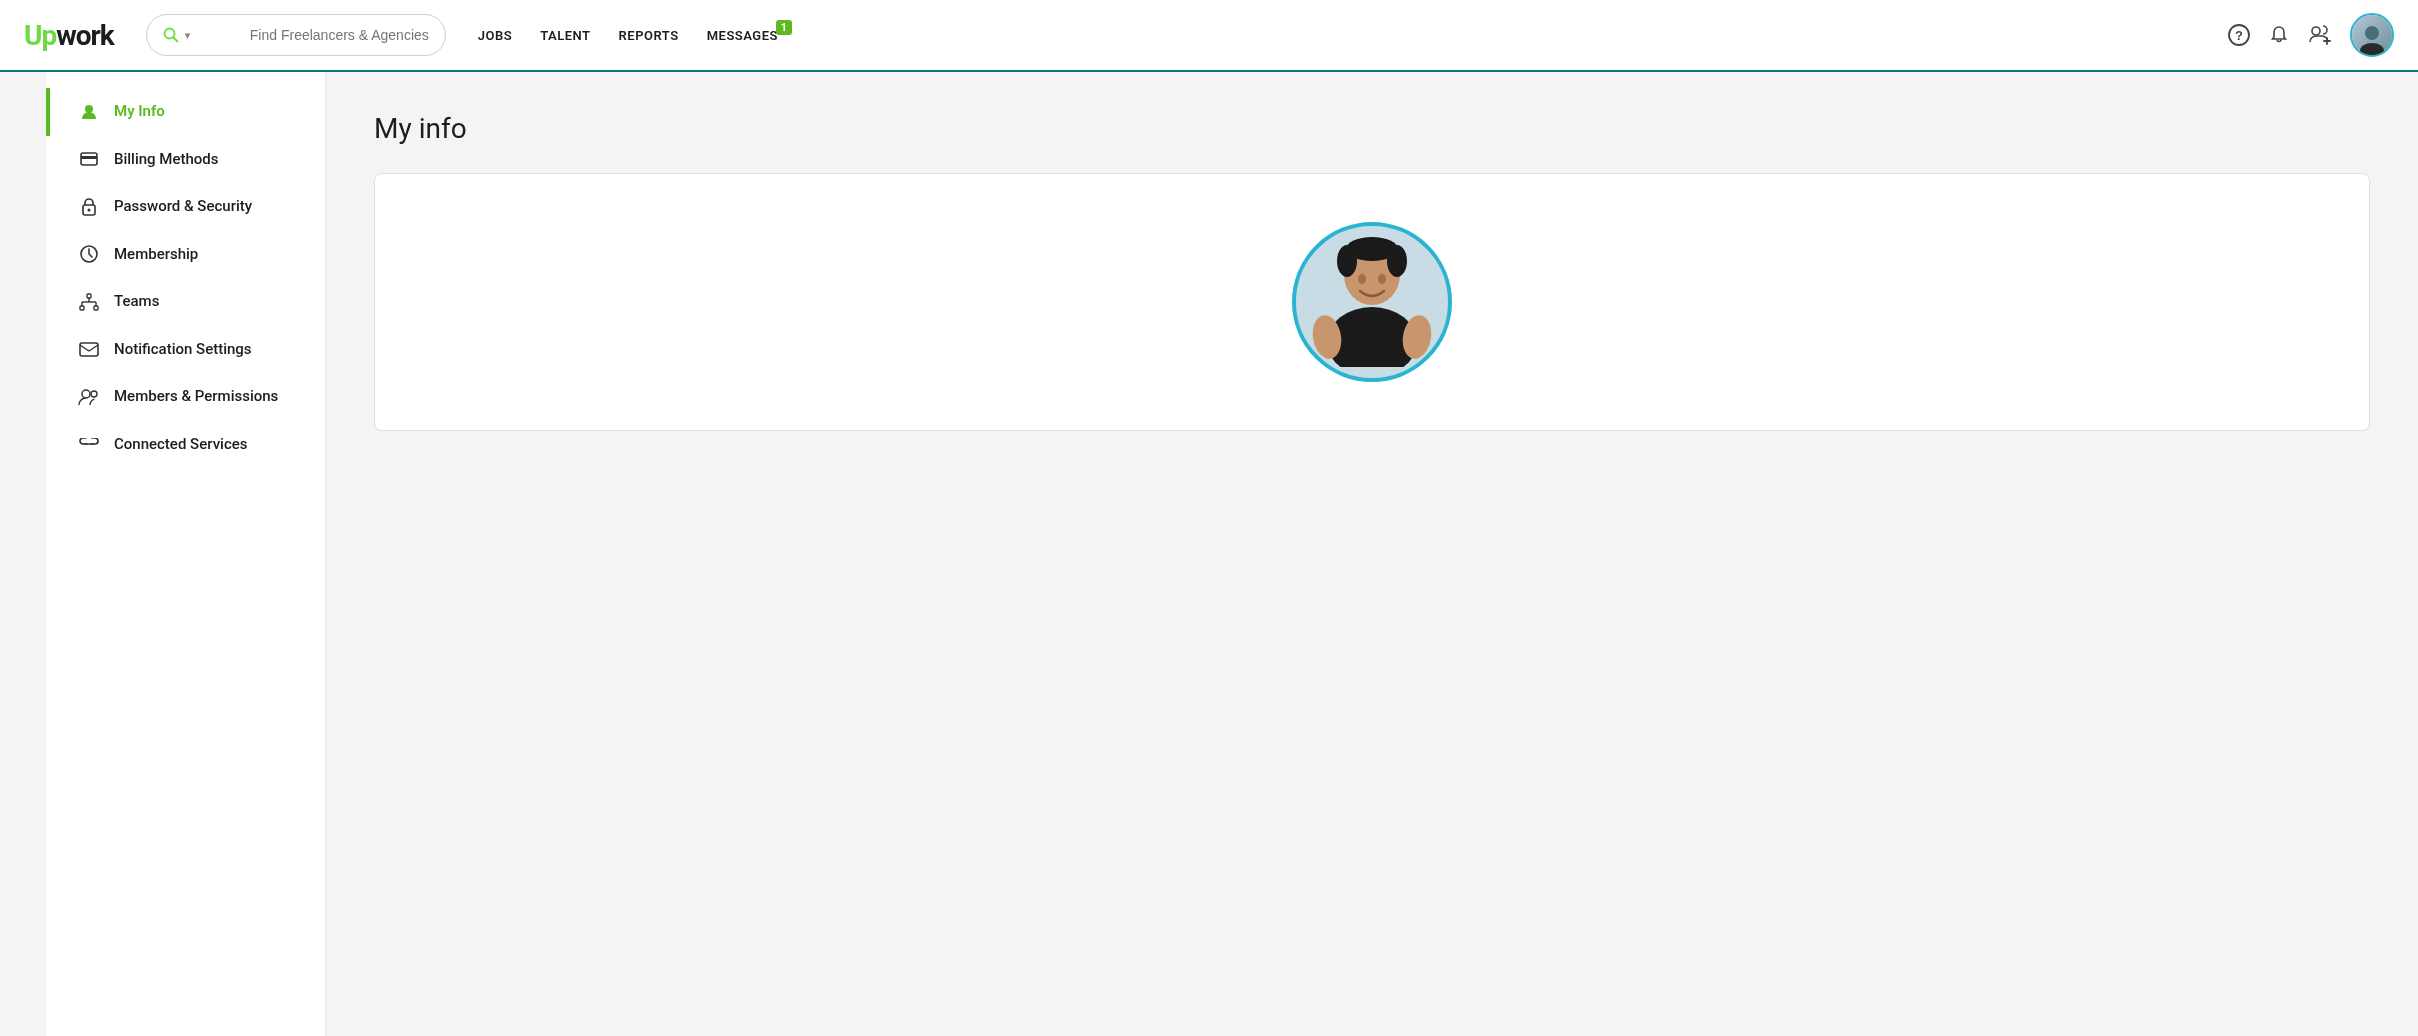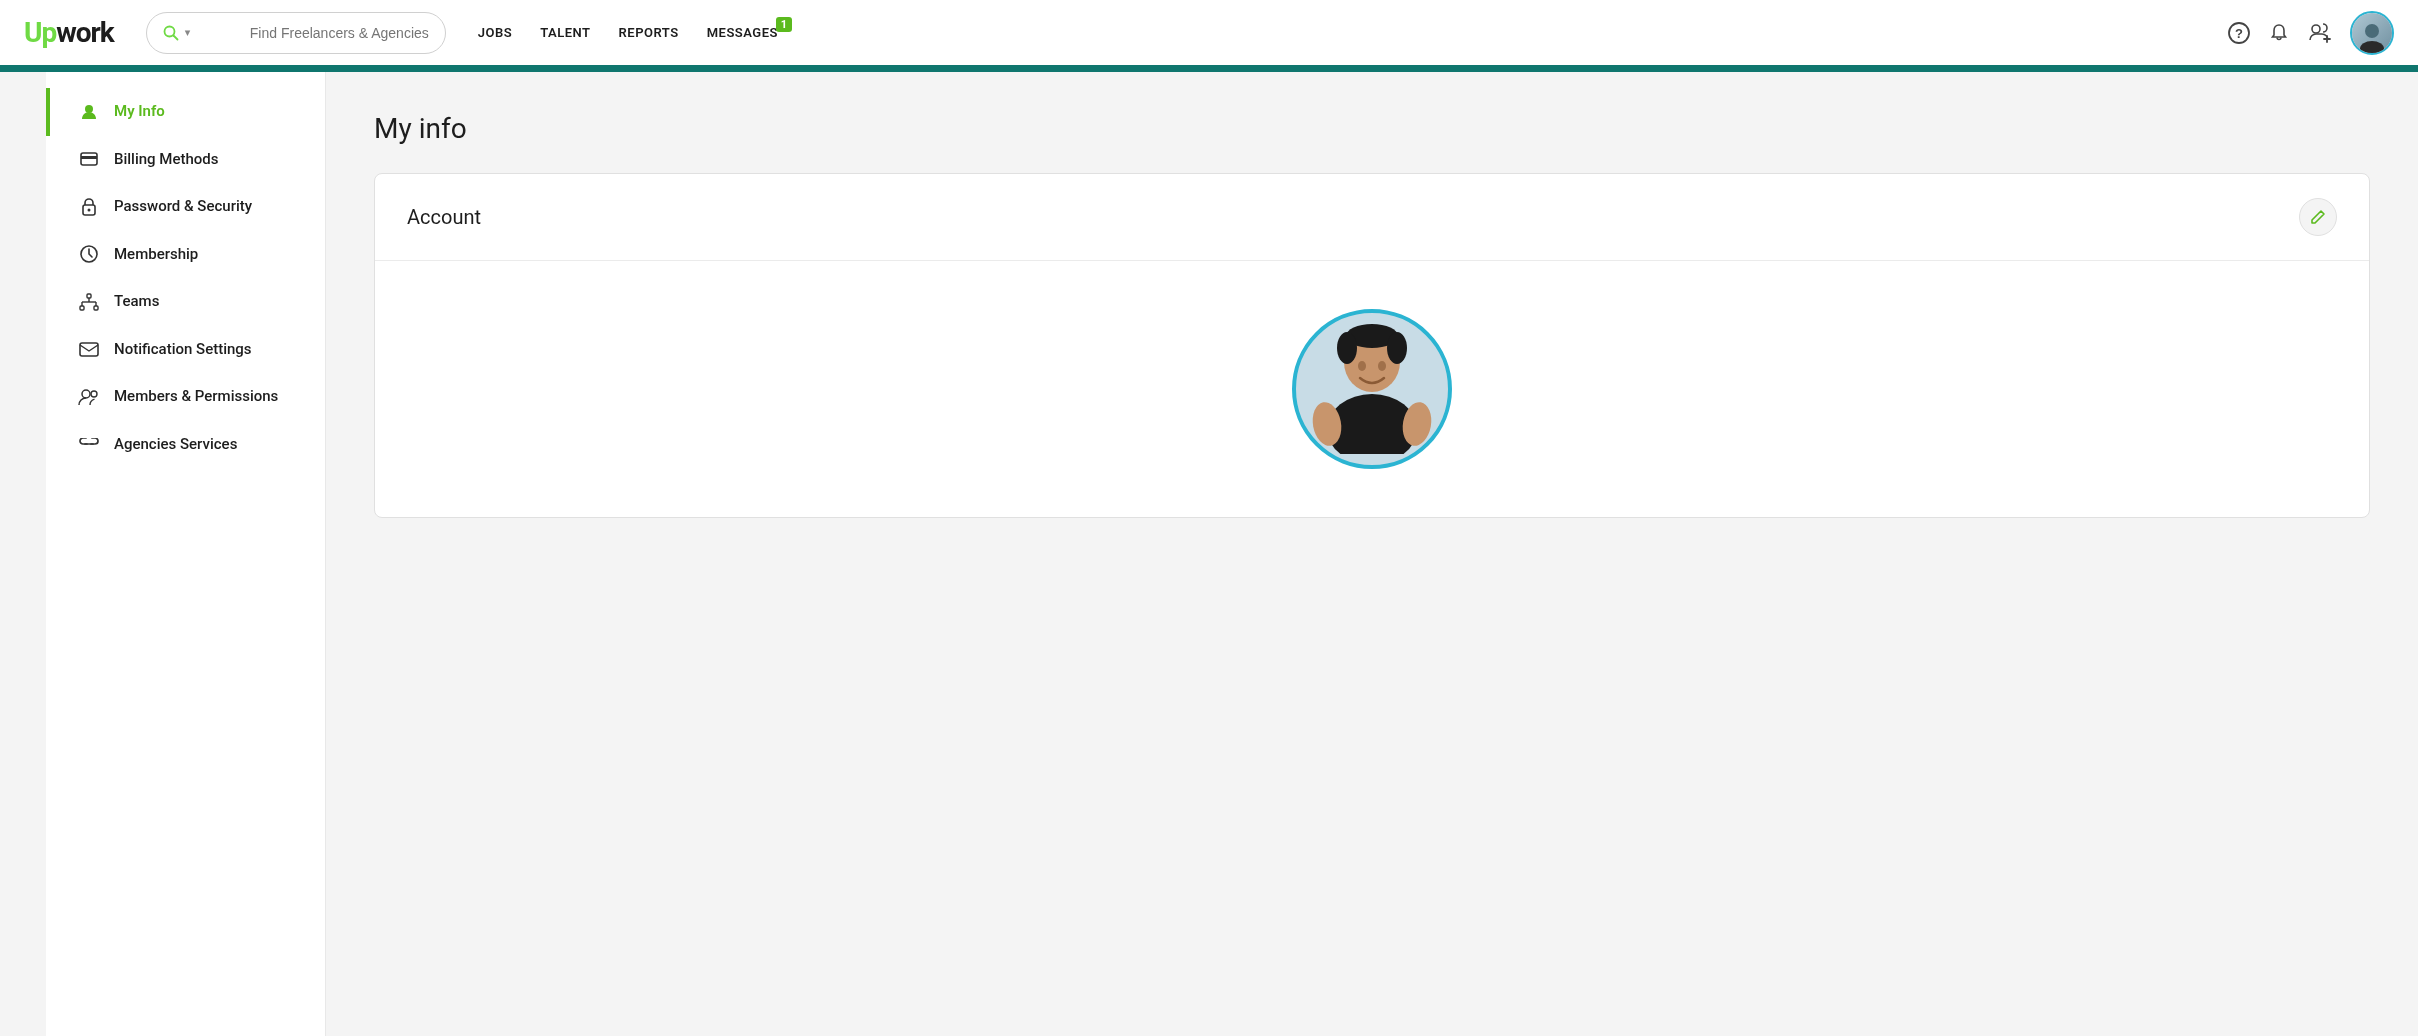--- a/index.html
+++ b/index.html
@@ -5,21 +5,21 @@
     * { box-sizing: border-box; margin: 0; padding: 0; }
     body {
       font-family: -apple-system, BlinkMacSystemFont, 'Segoe UI', Roboto, sans-serif;
       background: #f4f4f4;
       min-height: 100vh;
     }
 
     
     .topnav {
       background: #fff;
-      border-bottom: 7px solid #0f766e;
+      border-bottom: 2px solid #0f766e;
       height: 72px;
       display: flex;
       align-items: center;
       padding: 0 24px;
       gap: 20px;
       position: relative;
       z-index: 10;
     }
     .logo {
       display: flex;
@@ -398,37 +398,29 @@
     </div>
 
     <div class="sidebar-item">
       <span class="sidebar-icon">
         <svg width="20" height="12" viewBox="0 0 20 12" fill="none">
           <path d="M8 6H4a3 3 0 0 1 0-6h3" stroke="#333" stroke-width="1.7" stroke-linecap="round" fill="none"></path>
           <path d="M12 6h4a3 3 0 0 0 0-6h-3" stroke="#333" stroke-width="1.7" stroke-linecap="round" fill="none"></path>
           <line x1="6" y1="6" x2="14" y2="6" stroke="#333" stroke-width="1.7" stroke-linecap="round"></line>
         </svg>
       </span>
-      <span class="sidebar-label">Agencies Services</span>
+      <span class="sidebar-label">Connected Services</span>
     </div>
 
   </aside>
 
   <main class="main-content">
     <h1 class="page-title">My info</h1>
 
     <div class="card">
-      <div class="card-header">
-        <span class="card-header-title">Account</span>
-        <button class="edit-btn">
-          <svg width="16" height="16" viewBox="0 0 16 16" fill="none">
-            <path d="M11 2l3 3-9 9H2v-3L11 2z" stroke="#5bba1e" stroke-width="1.6" stroke-linejoin="round" fill="none"></path>
-          </svg>
-        </button>
-      </div>
       <div class="card-body">
         <div class="profile-avatar-wrap">
           <svg class="profile-person-svg" viewBox="0 0 130 130" fill="none">
 
             <ellipse cx="65" cy="38" rx="28" ry="30" fill="#c8956c"></ellipse>
 
             <ellipse cx="65" cy="105" rx="45" ry="35" fill="#1a1a1a"></ellipse>
 
             <ellipse cx="20" cy="100" rx="14" ry="22" fill="#c8956c" transform="rotate(-10 20 100)"></ellipse>
             <ellipse cx="110" cy="100" rx="14" ry="22" fill="#c8956c" transform="rotate(10 110 100)"></ellipse>

